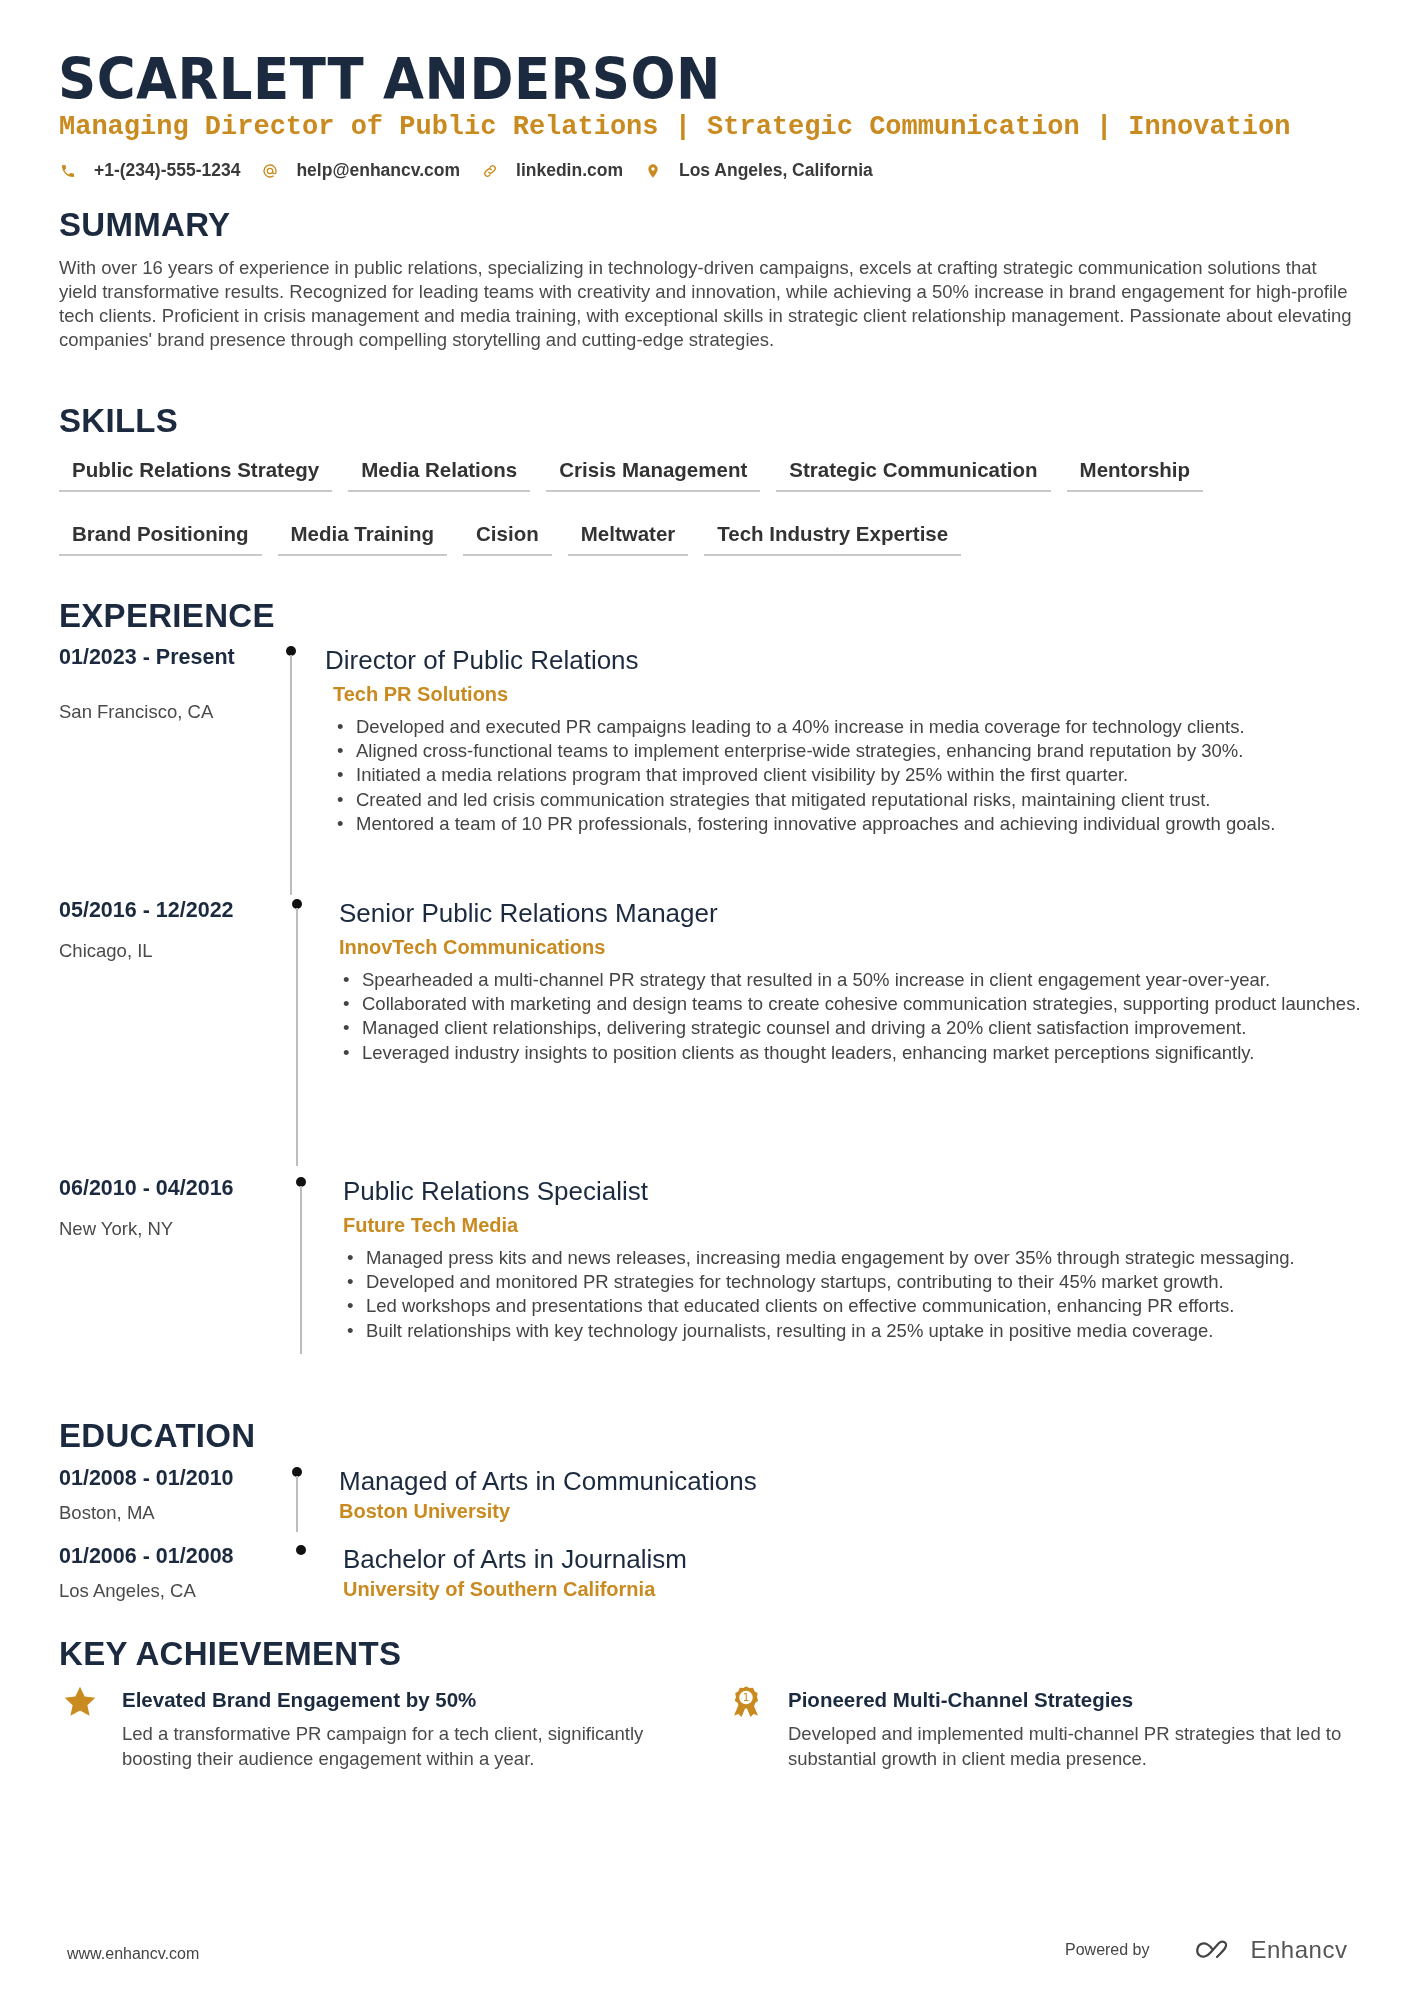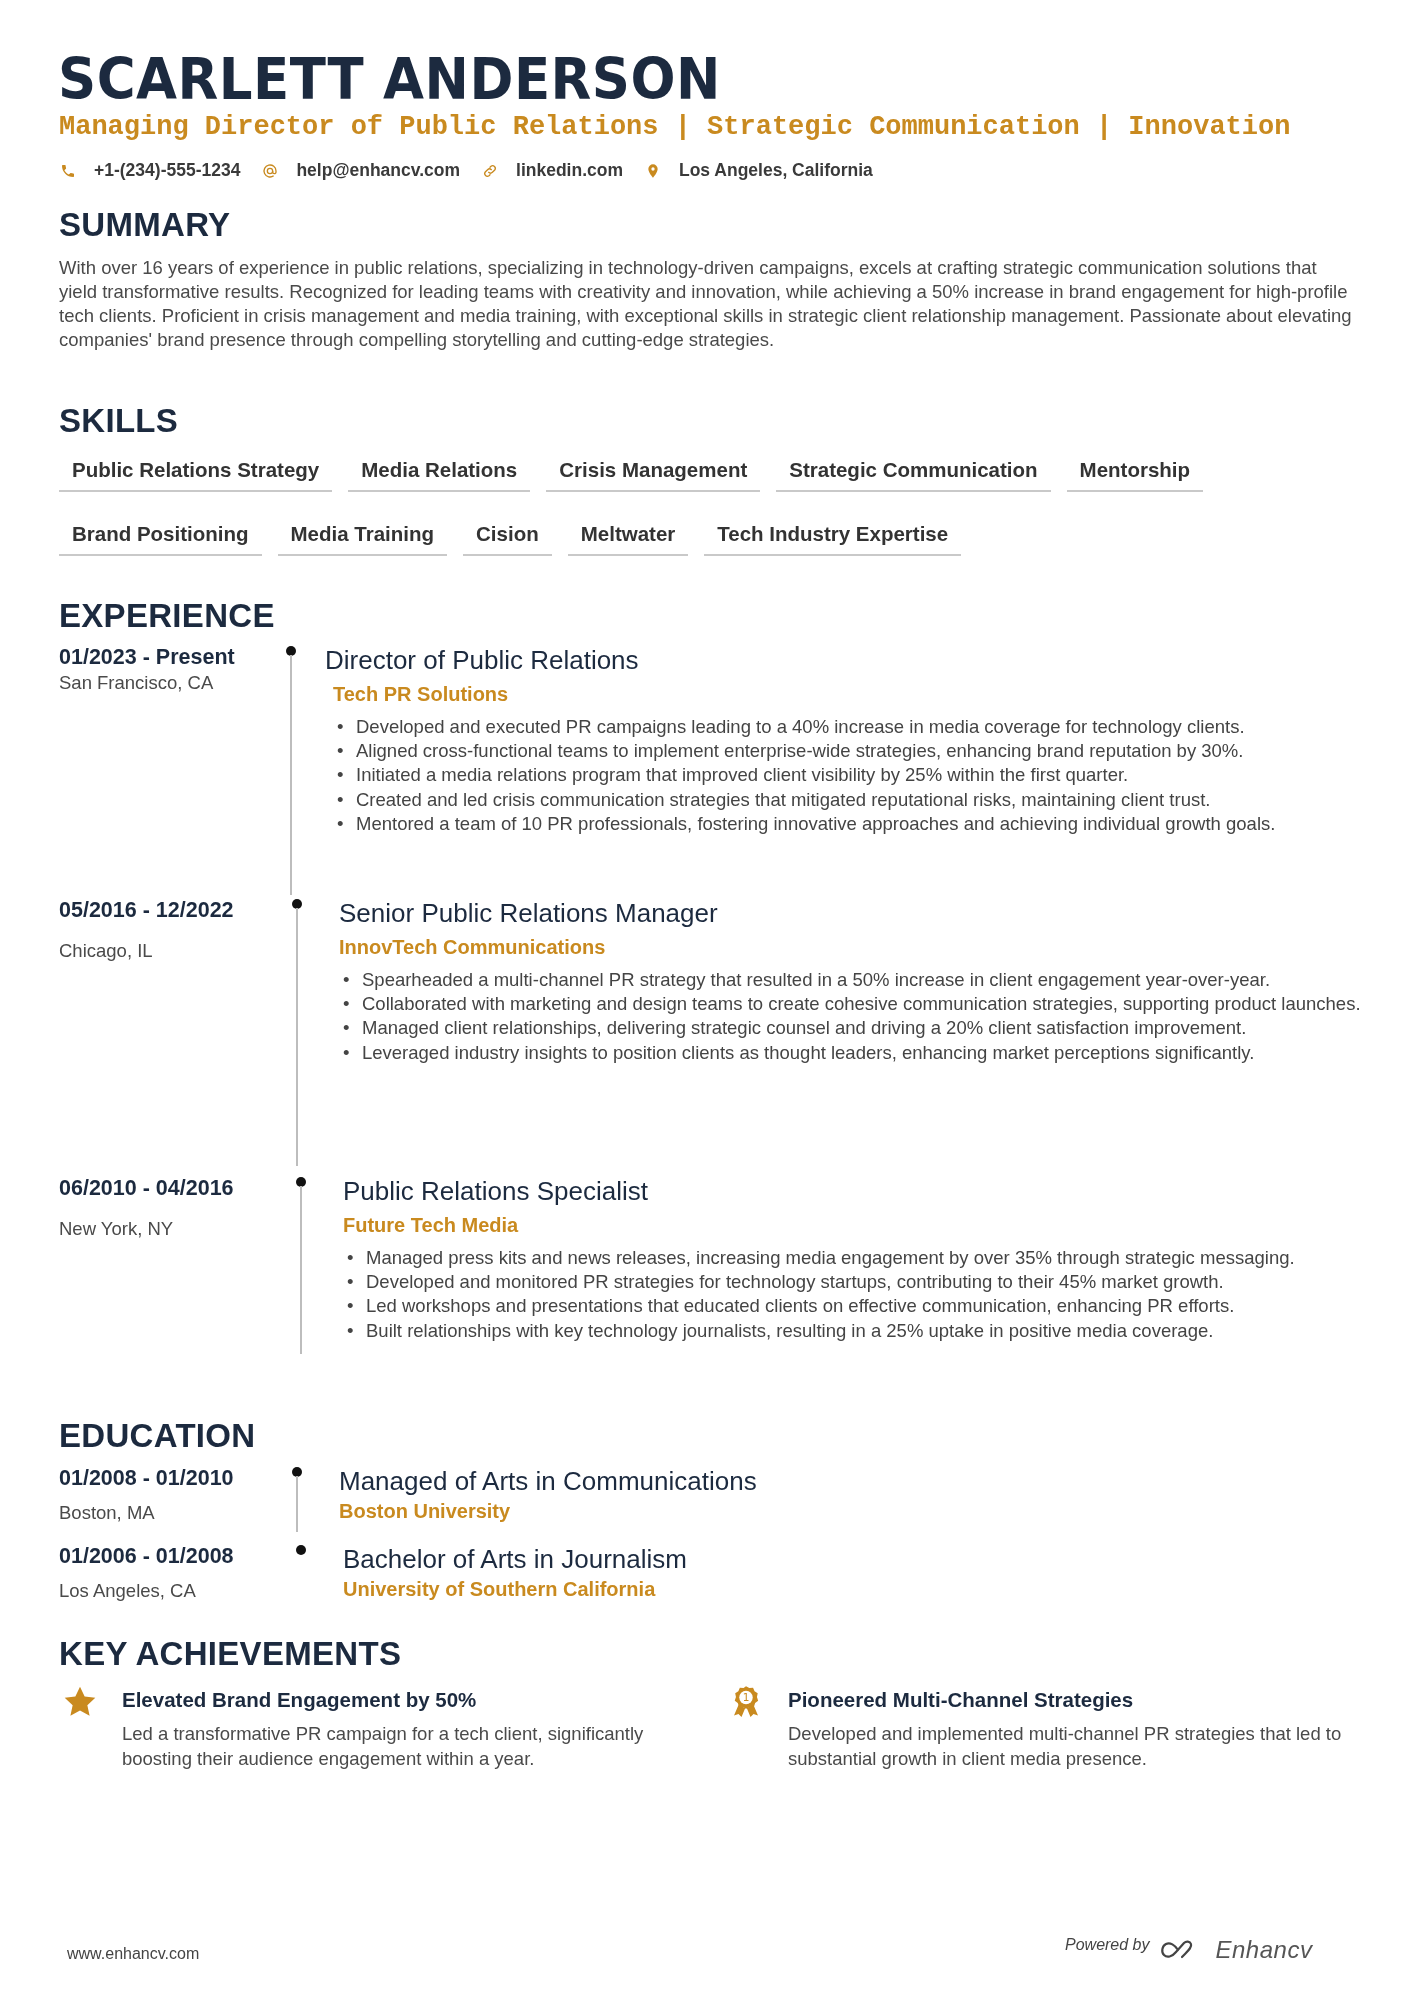--- a/index.html
+++ b/index.html
@@ -24,21 +24,21 @@
   .entry .role { position: absolute; font-size: 26px; color: #1c2a3f; white-space: nowrap; }
   .entry .company { position: absolute; font-size: 20px; font-weight: 700; color: #c98a1f; white-space: nowrap; }
   .entry ul { position: absolute; list-style: none; font-size: 18.5px; line-height: 24.2px; color: #444; }
   .entry ul li { position: relative; padding-left: 23px; }
   .entry ul li::before { content: "•"; position: absolute; left: 4px; top: 0; color: #444; }
   .ach { position: absolute; width: 610px; }
   .ach .icon { position: absolute; left: 0; top: 0; width: 36px; height: 36px; }
   .ach .ach-title { position: absolute; left: 60px; top: 4px; font-size: 20.5px; font-weight: 700; color: #1c2a3f; white-space: nowrap; }
   .ach .ach-desc { position: absolute; left: 60px; top: 38px; width: 560px; font-size: 18.5px; line-height: 24.5px; color: #4a4a4a; }
   .footer-left { position: absolute; left: 67px; top: 1945px; font-size: 16px; color: #444; }
-  .footer-right { position: absolute; left: 1065px; top: 1936px; display: flex; gap: 8px; font-style: italic; }
+  .footer-right { position: absolute; left: 1065px; top: 1936px; display: flex; align-items: center; gap: 43px; }
   .powered { font-size: 16px; color: #444; }
   .brand { display: flex; align-items: center; gap: 12px; font-size: 24px; color: #555; letter-spacing: 0.5px; }
 </style>
 </head>
 <body>
 
 <div class="page">
 
   <div class="name">SCARLETT ANDERSON</div>
   <div class="headline">Managing Director of Public Relations | Strategic Communication | Innovation</div>
@@ -89,21 +89,21 @@
       <span class="skill">Cision</span>
       <span class="skill">Meltwater</span>
       <span class="skill">Tech Industry Expertise</span>
     </div>
   </div>
 
   <div class="section-title" style="top:597px;">EXPERIENCE</div>
 
   <div class="entry" style="top:645px;">
     <div class="date">01/2023 - Present</div>
-    <div class="loc" style="top:27px;">San Francisco, CA</div>
+    <div class="loc" style="top:56px;">San Francisco, CA</div>
     <div class="dot" style="left:227px; top:1px;"></div>
     <div class="vline" style="left:231px; top:10px; height:240px;"></div>
     <div class="role" style="left:266px; top:0px;">Director of Public Relations</div>
     <div class="company" style="left:274px; top:38px;">Tech PR Solutions</div>
     <ul style="left:274px; top:70px; width:1110px;">
       <li>Developed and executed PR campaigns leading to a 40% increase in media coverage for technology clients.</li>
       <li>Aligned cross-functional teams to implement enterprise-wide strategies, enhancing brand reputation by 30%.</li>
       <li>Initiated a media relations program that improved client visibility by 25% within the first quarter.</li>
       <li>Created and led crisis communication strategies that mitigated reputational risks, maintaining client trust.</li>
       <li>Mentored a team of 10 PR professionals, fostering innovative approaches and achieving individual growth goals.</li>

